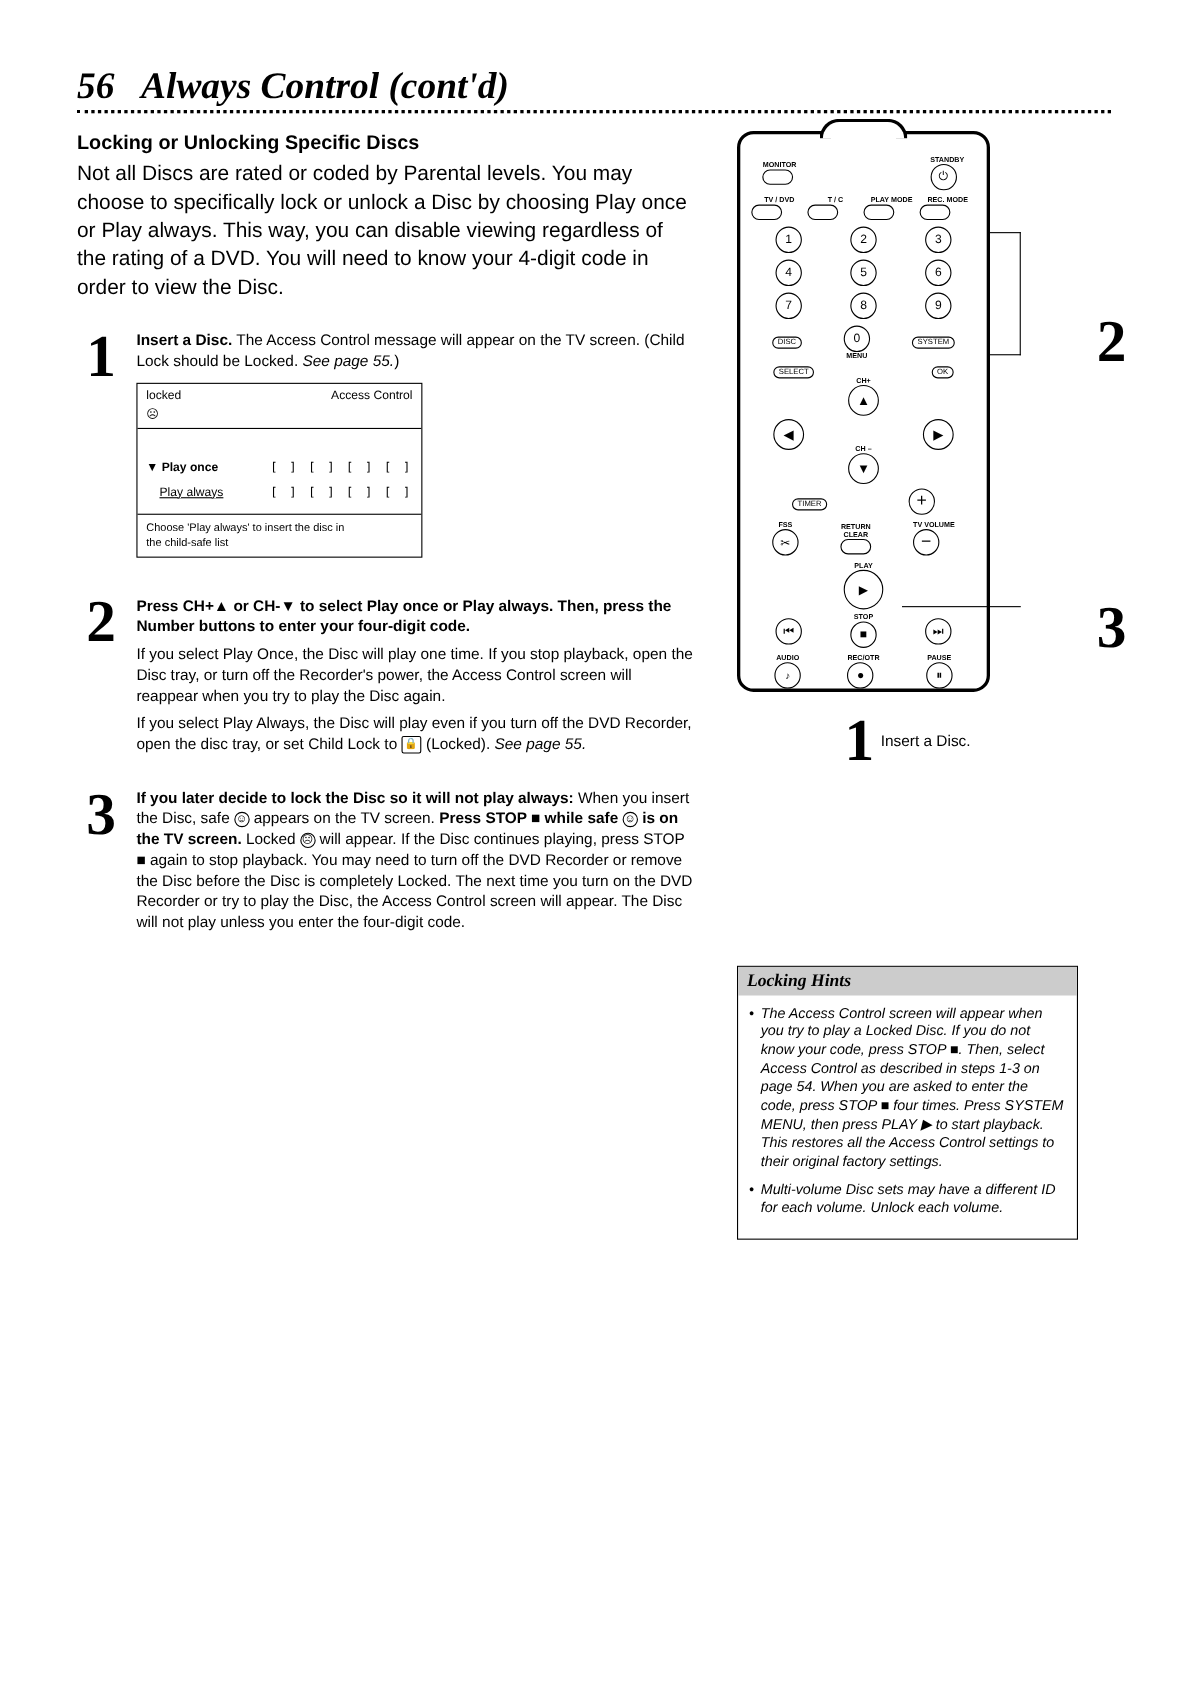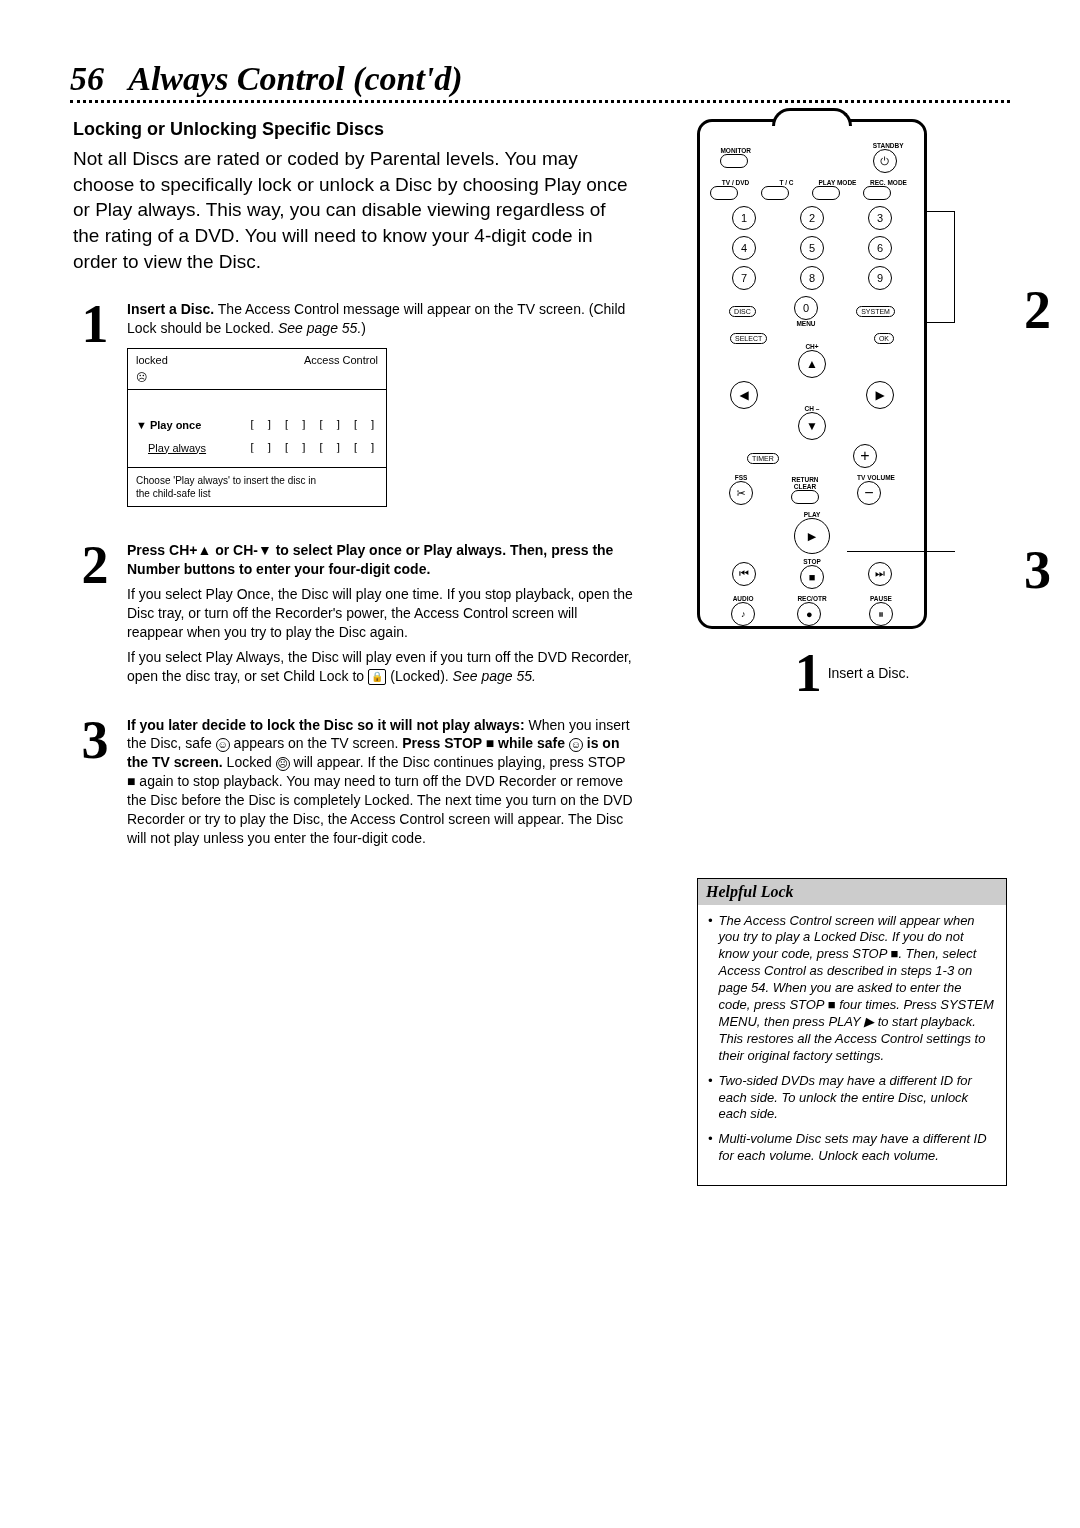--- a/index.html
+++ b/index.html
@@ -19,22 +19,21 @@
     font-family: Georgia, serif;
     margin-bottom: 2px;
   }
   .dotted-line {
     border-top: 3px dotted #000;
     margin-bottom: 16px;
     height: 0;
   }
   .columns {
     display: flex;
-    gap: 64px;
-    justify-content: center;
+    gap: 40px;
   }
   .left-col {
     flex: 1;
     max-width: 560px;
   }
   .right-col {
     width: 310px;
     flex-shrink: 0;
   }
   .subhead {
@@ -381,27 +380,24 @@
       <div class="callout-num" style="top:420px;right:-44px;">3</div>
       <div style="position:absolute;top:432px;left:150px;width:108px;height:0;border-top:1.5px solid #000;"></div>
     </div>
 
     <div class="caption-row">
       <div class="big-num" style="width:auto;">1</div>
       <div style="font-family:Arial,sans-serif;font-size:14px;">Insert a Disc.</div>
     </div>
 
     <div class="hints">
-      <div class="hints-header">Helpful Lock</div>
+      <div class="hints-header">Locking Hints</div>
       <ul>
         <li>
             <span>The Access Control screen will appear when you try to play a Locked Disc. If you do not know your code, press STOP ■. Then, select Access Control as described in steps 1-3 on page 54.  When you are asked to enter the code, press STOP ■ four times. Press SYSTEM MENU, then press PLAY ▶ to start playback. This restores all the Access Control settings to their original factory settings.</span>
           </li>
         <li>
-            <span>Two-sided DVDs may have a different ID for each side. To unlock the entire Disc, unlock each side.</span>
-          </li>
-        <li>
             <span>Multi-volume Disc sets may have a different ID for each volume. Unlock each volume.</span>
           </li>
       </ul>
     </div>
   </div>
 </div>
 
 </body></html>

